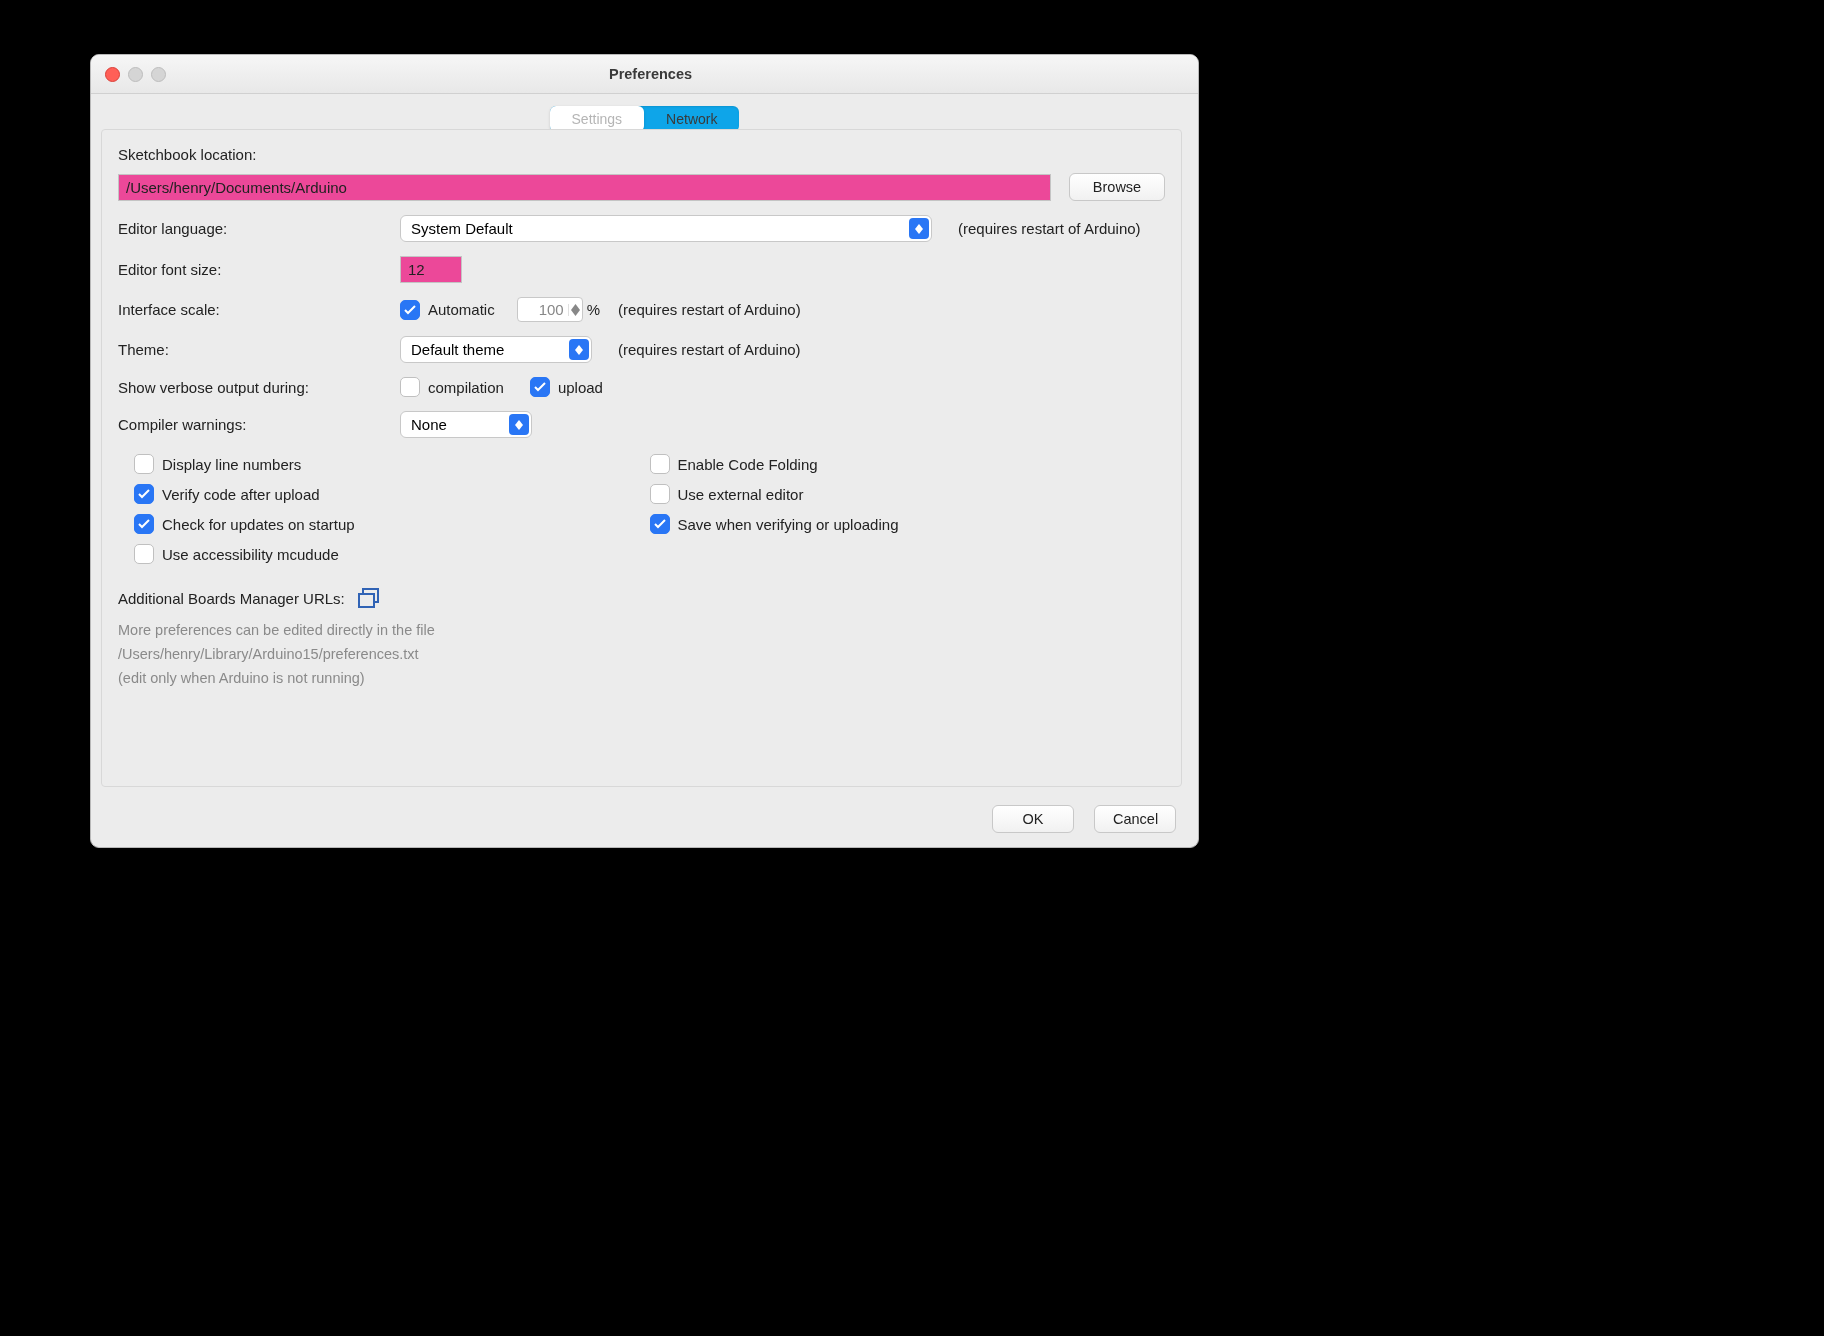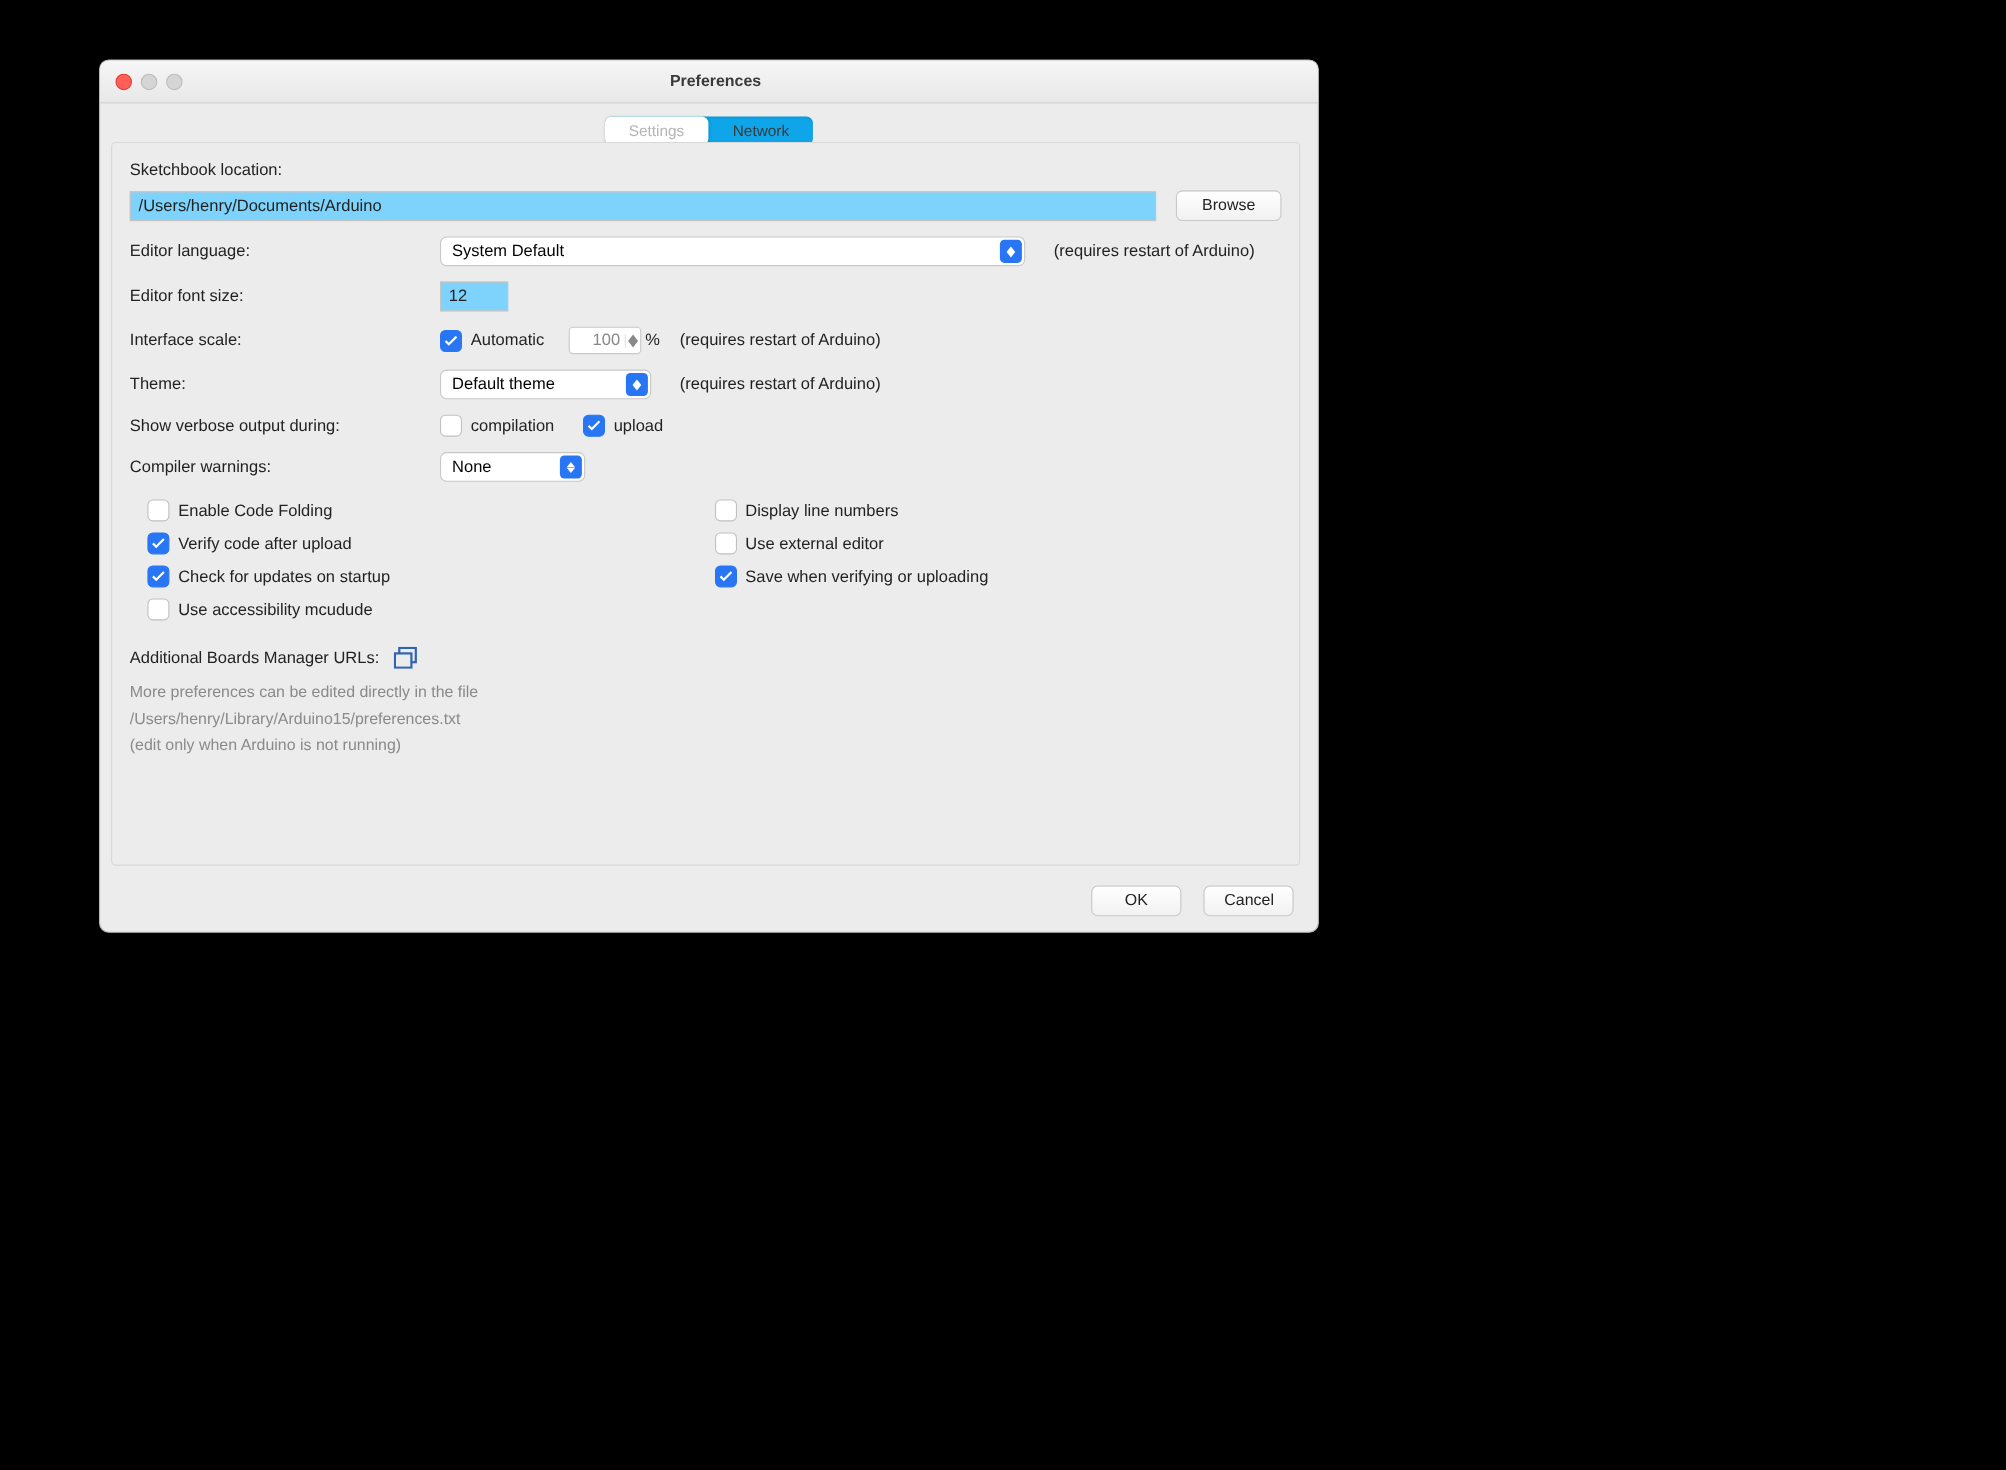--- a/index.html
+++ b/index.html
@@ -11,21 +11,21 @@
   .dot.grey{background:#d5d5d5;border:1px solid #bdbdbd;}
   .title{position:absolute;left:12px;right:0;text-align:center;font-size:14.5px;font-weight:600;color:#3a3a3a;}
   .tabs{display:flex;justify-content:center;margin-top:12px;}
   .tabgroup{display:flex;background:#0ea5e9;border-radius:6px;box-shadow:inset 0 1px 2px rgba(0,0,0,.1);}
   .tab{padding:5px 22px;font-size:14px;cursor:pointer;}
   .tab.active{background:#fff;border-radius:6px;box-shadow:0 1px 3px rgba(0,0,0,.15);color:#b5b5b5;}
   .tab.inactive{color:#3a3a3a;}
   .panel{position:absolute;left:10px;right:16px;top:74px;bottom:60px;background:#ececec;border:1px solid #d8d8d8;border-radius:4px;padding:12px 16px 10px 16px;}
   .label{font-size:15px;color:#222;white-space:nowrap;}
   .row{display:flex;align-items:center;margin-top:14px;}
-  .input{background:#7dd3fc;border:1px solid #c4c4c4;border-radius:0;padding:4px 7px;font-size:15px;font-family:inherit;color:#222;}
+  .input{background:#ec4899;border:1px solid #c4c4c4;border-radius:0;padding:4px 7px;font-size:15px;font-family:inherit;color:#222;}
   .input.focus{outline:2px solid #7aaef5;outline-offset:-1px;}
   .btn{background:linear-gradient(#ffffff,#f1f1f1);border:1px solid #c8c8c8;border-radius:6px;padding:5px 18px;font-size:14.5px;color:#222;cursor:pointer;}
   .select{position:relative;background:#fff;border:1px solid #c8c8c8;border-radius:6px;padding:4px 28px 4px 10px;font-size:15px;display:inline-flex;align-items:center;cursor:pointer;}
   .select .caret{position:absolute;right:2px;top:2px;bottom:2px;width:20px;background:#2976f5;border-radius:4px;display:flex;flex-direction:column;align-items:center;justify-content:center;}
   .caret svg{width:8px;height:5px;}
   .chk{width:18px;height:18px;border:1px solid #c0c0c0;border-radius:5px;background:#fff;display:inline-flex;align-items:center;justify-content:center;cursor:pointer;flex-shrink:0;}
   .chk.checked{background:#2976f5;border-color:#2976f5;}
   .chk svg{width:12px;height:10px;}
   .grey{color:#8a8a8a;}
   .spin{display:inline-flex;align-items:center;border:1px solid #c8c8c8;border-radius:4px;background:#fff;}
@@ -150,25 +150,25 @@
           <svg viewBox="0 0 8 5">
               <path d="M0 0 L4 5 L8 0 Z" fill="#fff"></path>
             </svg>
         </span>
       </div>
     </div>
 
     <div class="checkgrid">
       <div class="checkitem">
         <span class="chk"></span>
+        <span class="label">Display line numbers</span>
+      </div>
+      <div class="checkitem">
+        <span class="chk"></span>
         <span class="label">Enable Code Folding</span>
-      </div>
-      <div class="checkitem">
-        <span class="chk"></span>
-        <span class="label">Display line numbers</span>
       </div>
       <div class="checkitem">
         <span class="chk checked">
           <svg viewBox="0 0 12 10">
               <path d="M1 5 L4 8 L11 1" stroke="#fff" stroke-width="2" fill="none"></path>
             </svg>
         </span>
         <span class="label">Verify code after upload</span>
       </div>
       <div class="checkitem">

